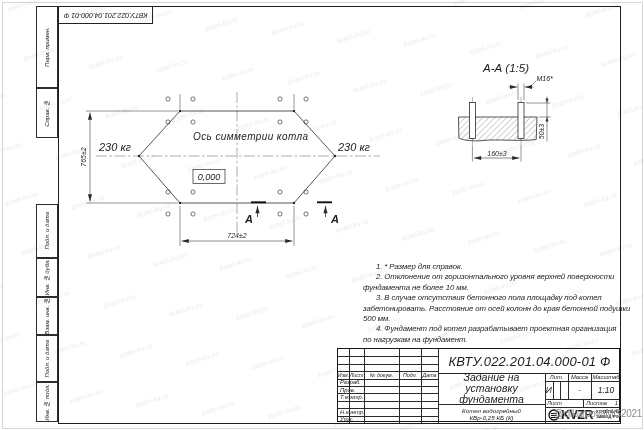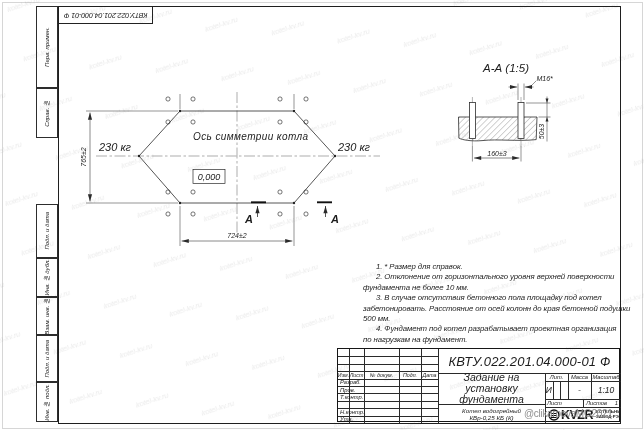--- a/index.html
+++ b/index.html
@@ -26,21 +26,21 @@
   .tb .vl{width:0.8px;} .tb .hl{height:0.8px;}
   .tb .cellt{position:absolute;display:flex;align-items:center;justify-content:center;
              font-style:italic;overflow:hidden;white-space:nowrap;}
   .docnum{font-size:13px;letter-spacing:0.2px;}
   .tiny{font-size:5.3px;} .small{font-size:5.8px;} .val{font-size:8.5px;}
   .rowlab{justify-content:flex-start !important;padding-left:2px;}
   .titlecell{flex-direction:column;line-height:11px;font-size:10.5px;}
   .prodcell{flex-direction:column;line-height:7px;font-size:6.2px;}
   .orgtxt{font-size:4.4px;line-height:4.8px;font-style:normal;font-weight:bold;color:#222;}
   .kvzr{font-size:12.5px;font-weight:bold;font-style:normal;letter-spacing:-0.5px;}
-  .credit{position:absolute;left:524px;top:408px;width:118px;font-size:10px;
+  .credit{position:absolute;left:524px;top:408px;width:118px;text-align:right;font-size:10px;
           color:#8f8f8f;font-style:normal;z-index:9;letter-spacing:-0.3px;}
   svg{position:absolute;left:0;top:0;}
   svg text{fill:#1c1c1c;font-family:"Liberation Sans",sans-serif;font-style:italic;}
   .wm{z-index:8;pointer-events:none;}
 </style>
 </head>
 <body>
 
 <div class="sheet">
   <div class="sheet-border"></div>

